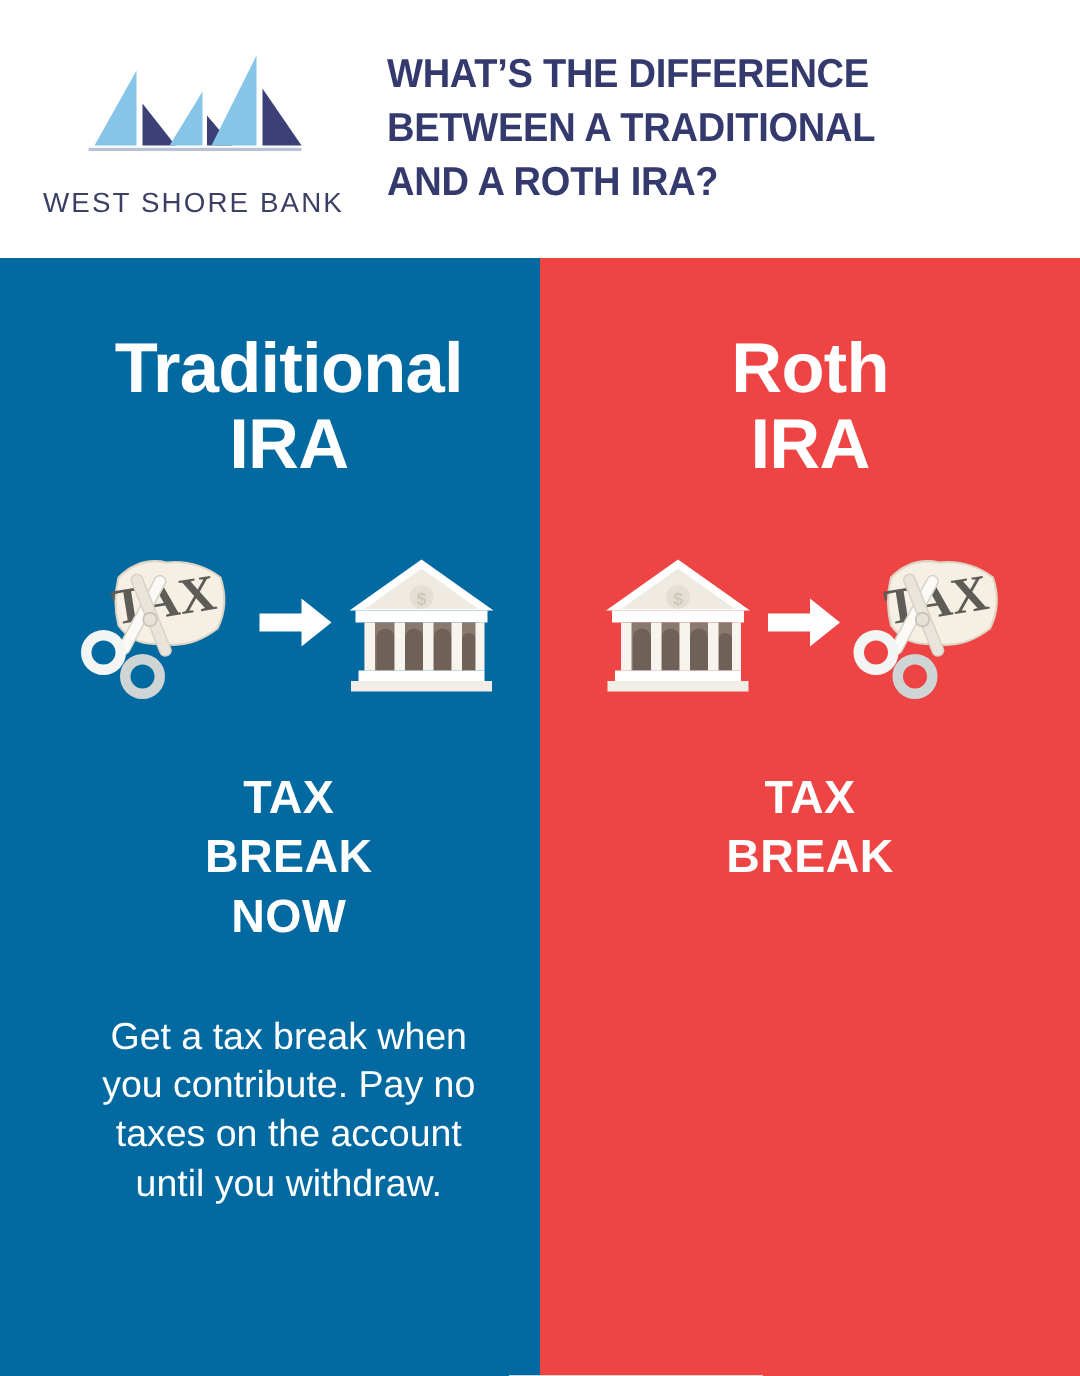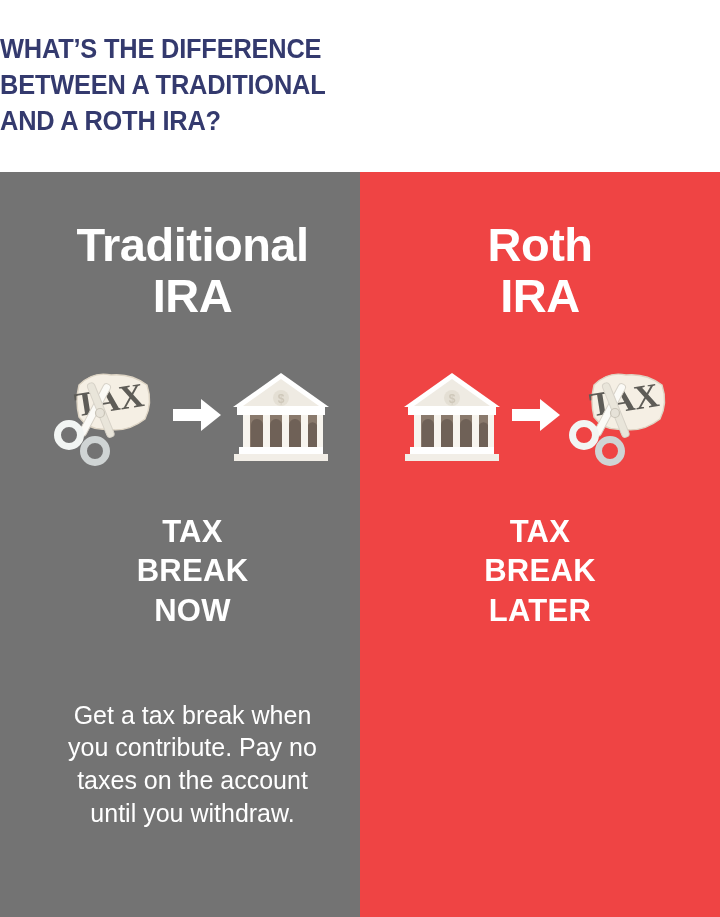--- a/index.html
+++ b/index.html
@@ -79,21 +79,21 @@
   }
   .panel {
     width: 360px;
     height: 745px;
     position: relative;
     box-sizing: border-box;
     display: flex;
     flex-direction: column;
     align-items: center;
   }
-  .panel-left  { background: #737373; padding-left: 25px; }
+  .panel-left  { background: #0369a1; padding-left: 25px; }
   .panel-right { background: #ef4444; }
 
   .panel-heading {
     margin-top: 48px;
     color: #ffffff;
     font-weight: 700;
     font-size: 47px;
     line-height: 1.08;
     text-align: center;
     letter-spacing: -0.5px;
@@ -115,37 +115,53 @@
     color: #ffffff;
     font-weight: 700;
     font-size: 31px;
     line-height: 1.28;
     text-align: center;
     letter-spacing: 0.3px;
   }
   .tagline .tg { display: block; }
 
   .blurb {
-    margin-top: 68px;
+    margin-top: 44px;
     width: 258px;
     color: #ffffff;
     font-size: 25px;
     line-height: 1.31;
     text-align: center;
     font-weight: 400;
   }
   .panel-right .blurb { color: #eef0f8; }
 </style>
 </head>
 <body>
 
 <div class="infographic">
 
   <div class="header">
 
+    <div class="brand">
+      <svg class="brand-logo" viewBox="0 0 160 84">
+
+        <path d="M42 14 L42 64 L14 64 Z" fill="#86c5e8"></path>
+        <path d="M46 36 L46 64 L68 64 Z" fill="#3c4077"></path>
+
+        <path d="M86 28 L86 64 L64 64 Z" fill="#86c5e8"></path>
+        <path d="M89 44 L89 64 L106 64 Z" fill="#3c4077"></path>
+
+        <path d="M122 4 L122 64 L92 64 Z" fill="#86c5e8"></path>
+        <path d="M126 26 L126 64 L152 64 Z" fill="#3c4077"></path>
+
+        <rect x="10" y="65.5" width="142" height="2.2" fill="#b9c2d4"></rect>
+      </svg>
+      <div class="brand-name">WEST SHORE BANK</div>
+    </div>
 
     <div class="header-title">
       <span class="tl">WHAT’S THE DIFFERENCE</span>
       <span class="tl">BETWEEN A TRADITIONAL</span>
       <span class="tl">AND A ROTH IRA?</span>
     </div>
 
   </div>
 
   <div class="panels">
@@ -256,21 +272,20 @@
             <circle cx="42" cy="88" r="11.5" fill="none" stroke="#cfd4d4" stroke-width="7"></circle>
             <circle cx="47" cy="50" r="4.5" fill="#e6e2d8" stroke="#c9c4b8" stroke-width="1.2"></circle>
           </g>
         </svg>
 
       </div>
 
       <div class="tagline">
         <span class="tg">TAX</span>
         <span class="tg">BREAK</span>
-        <span class="tg">LATER</span>
       </div>
 
 
     </div>
 
   </div>
 
 </div>
 
 </body></html>

